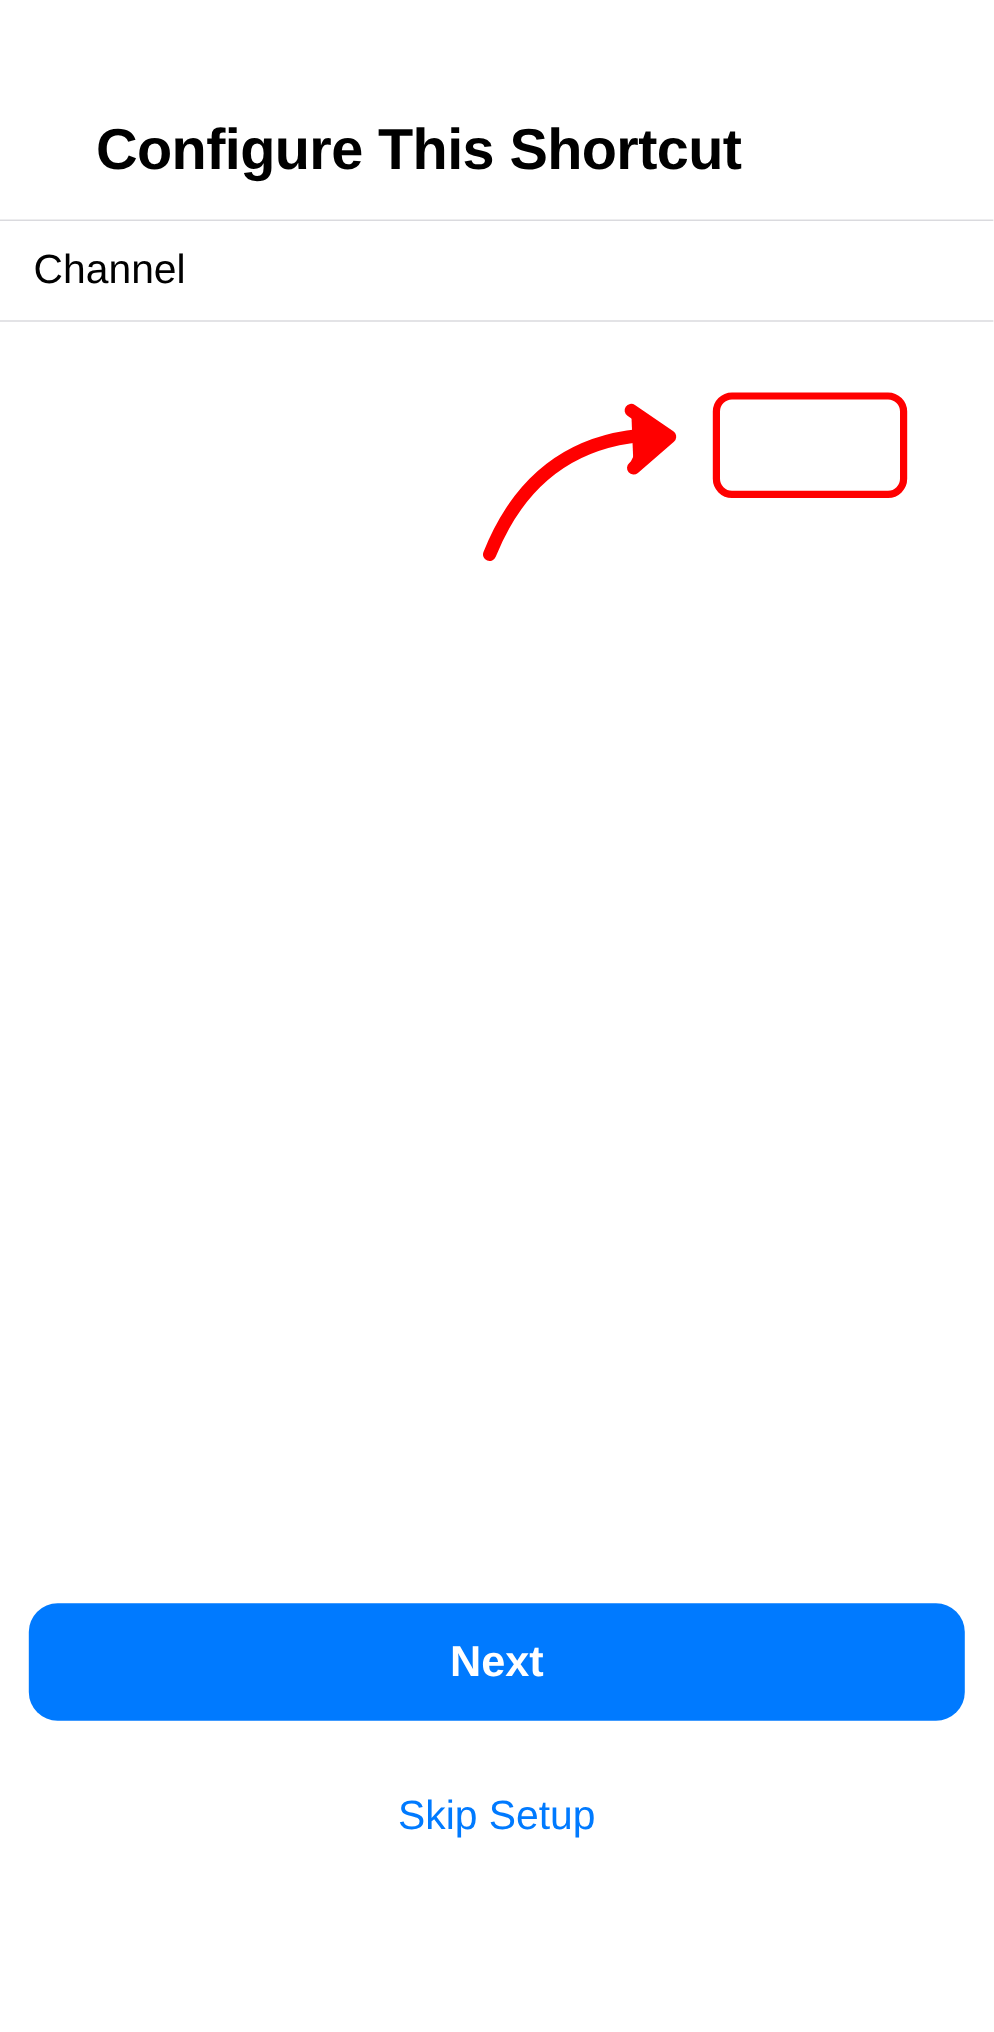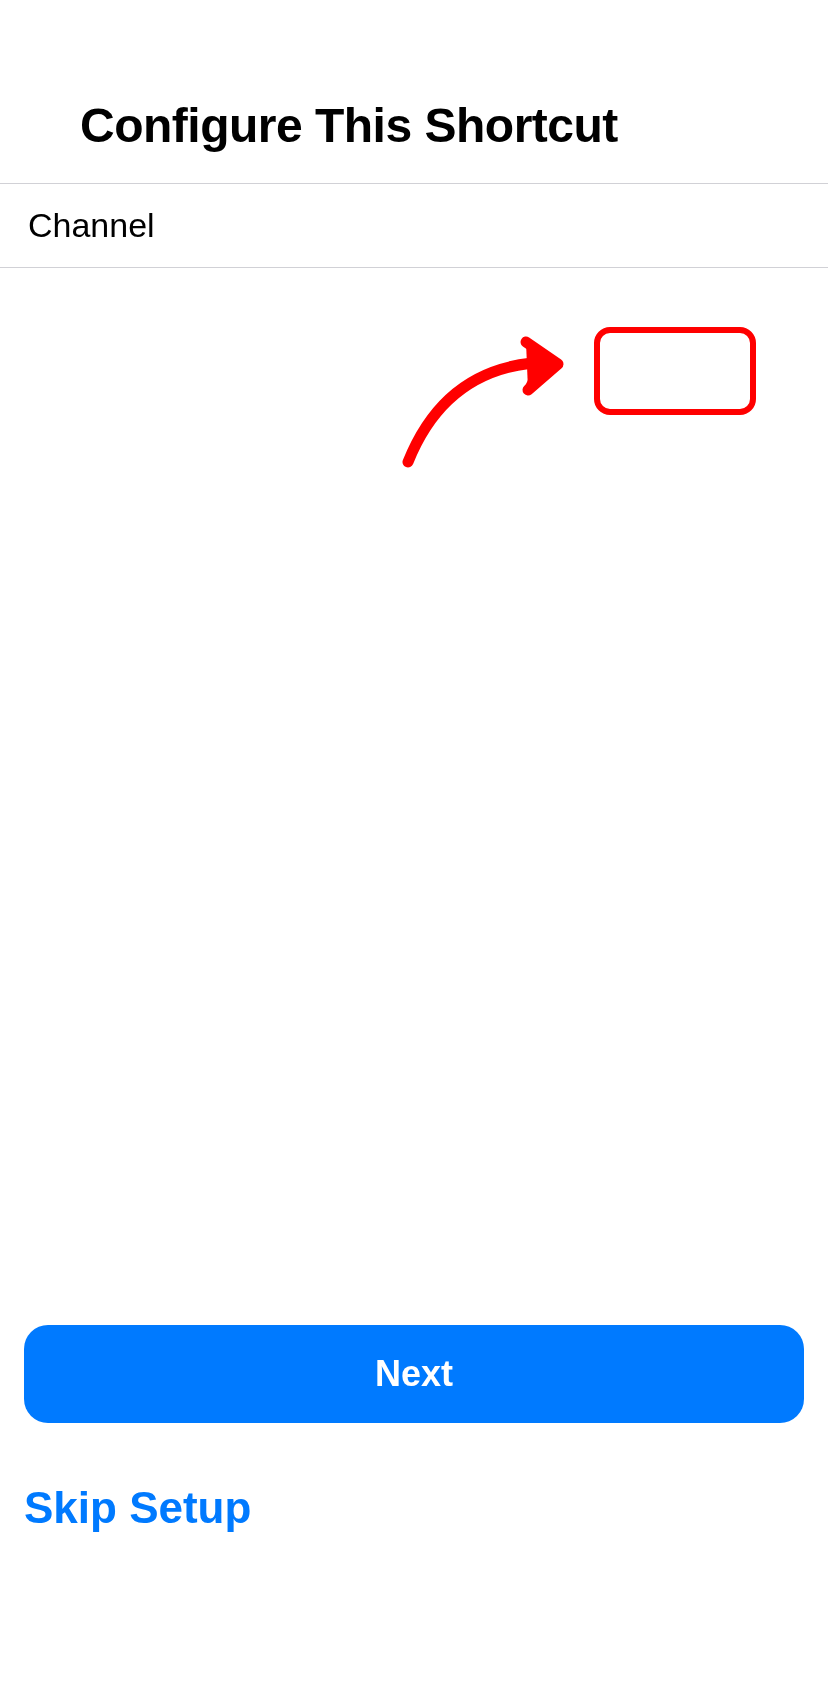--- a/index.html
+++ b/index.html
@@ -110,25 +110,25 @@
       border-radius: 24px;
       padding: 28px 0;
       cursor: pointer;
       margin-bottom: 50px;
     }
     
     .skip-button {
       width: 100%;
       background: none;
       color: #007aff;
-      font-size: 44px;
-      font-weight: 700;
+      font-size: 34px;
+      font-weight: 400;
       border: none;
       cursor: pointer;
-      text-align: left;
+      text-align: center;
       padding: 10px 0;
     }
   </style>
 </head>
 <body>
 
 <div class="container">
   <div class="header">
     <h1 class="page-title">Configure This Shortcut</h1>
   </div>

